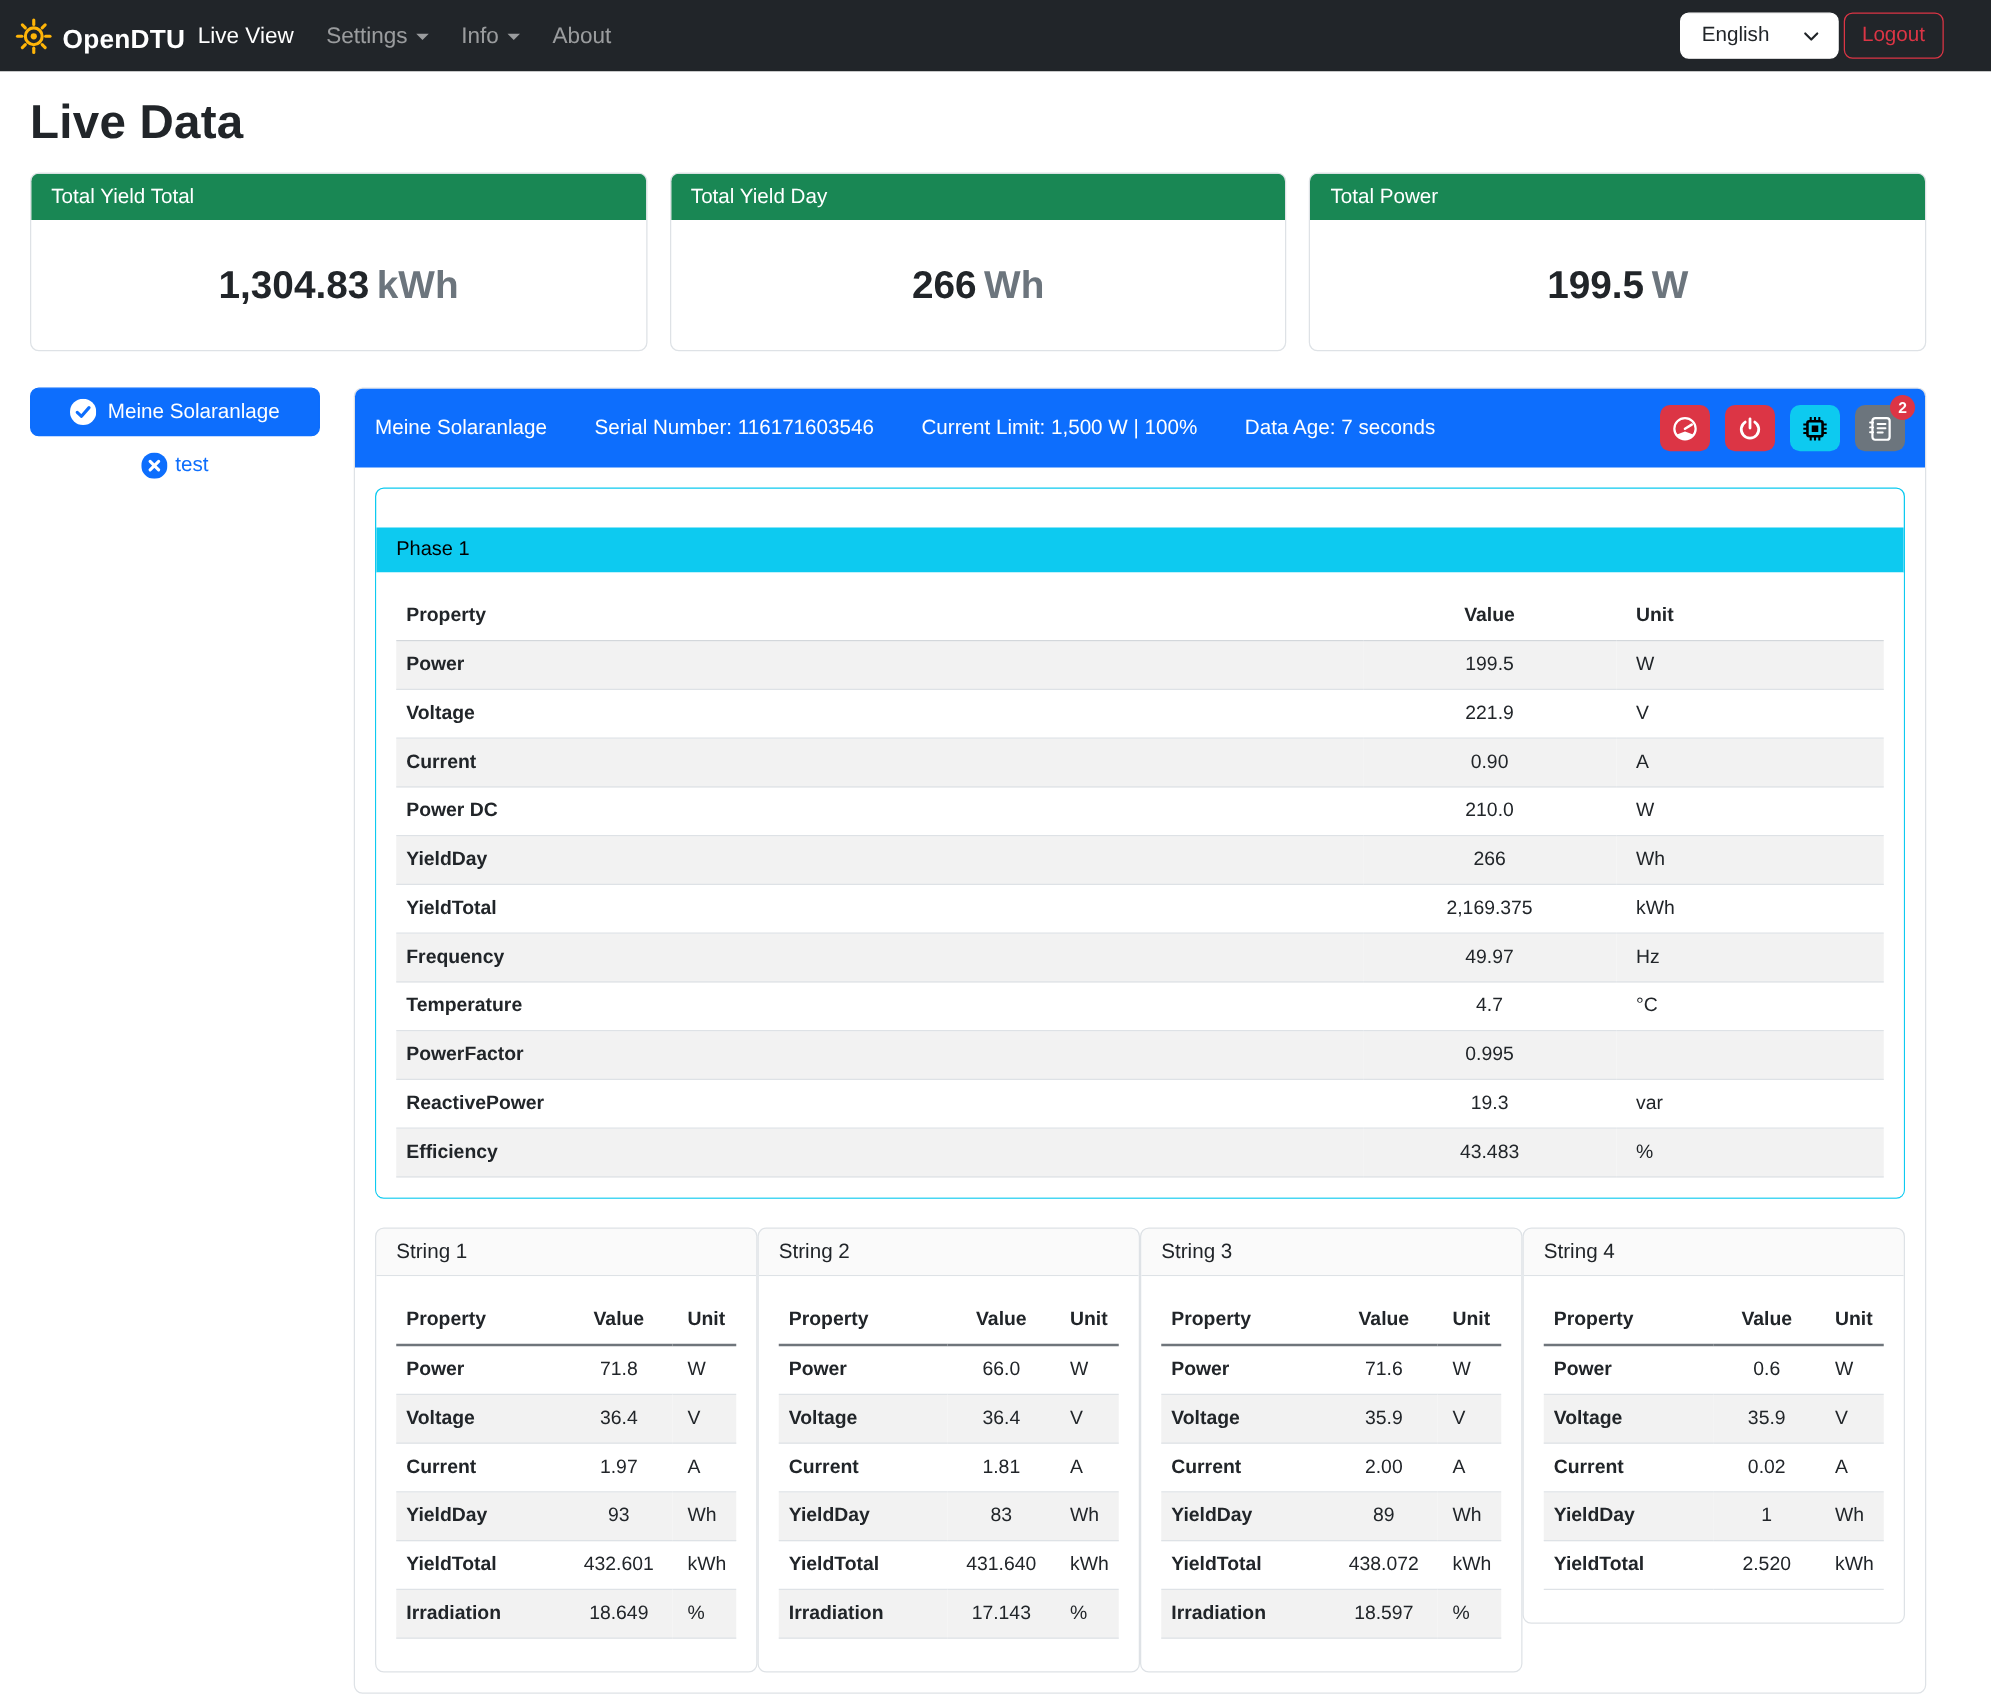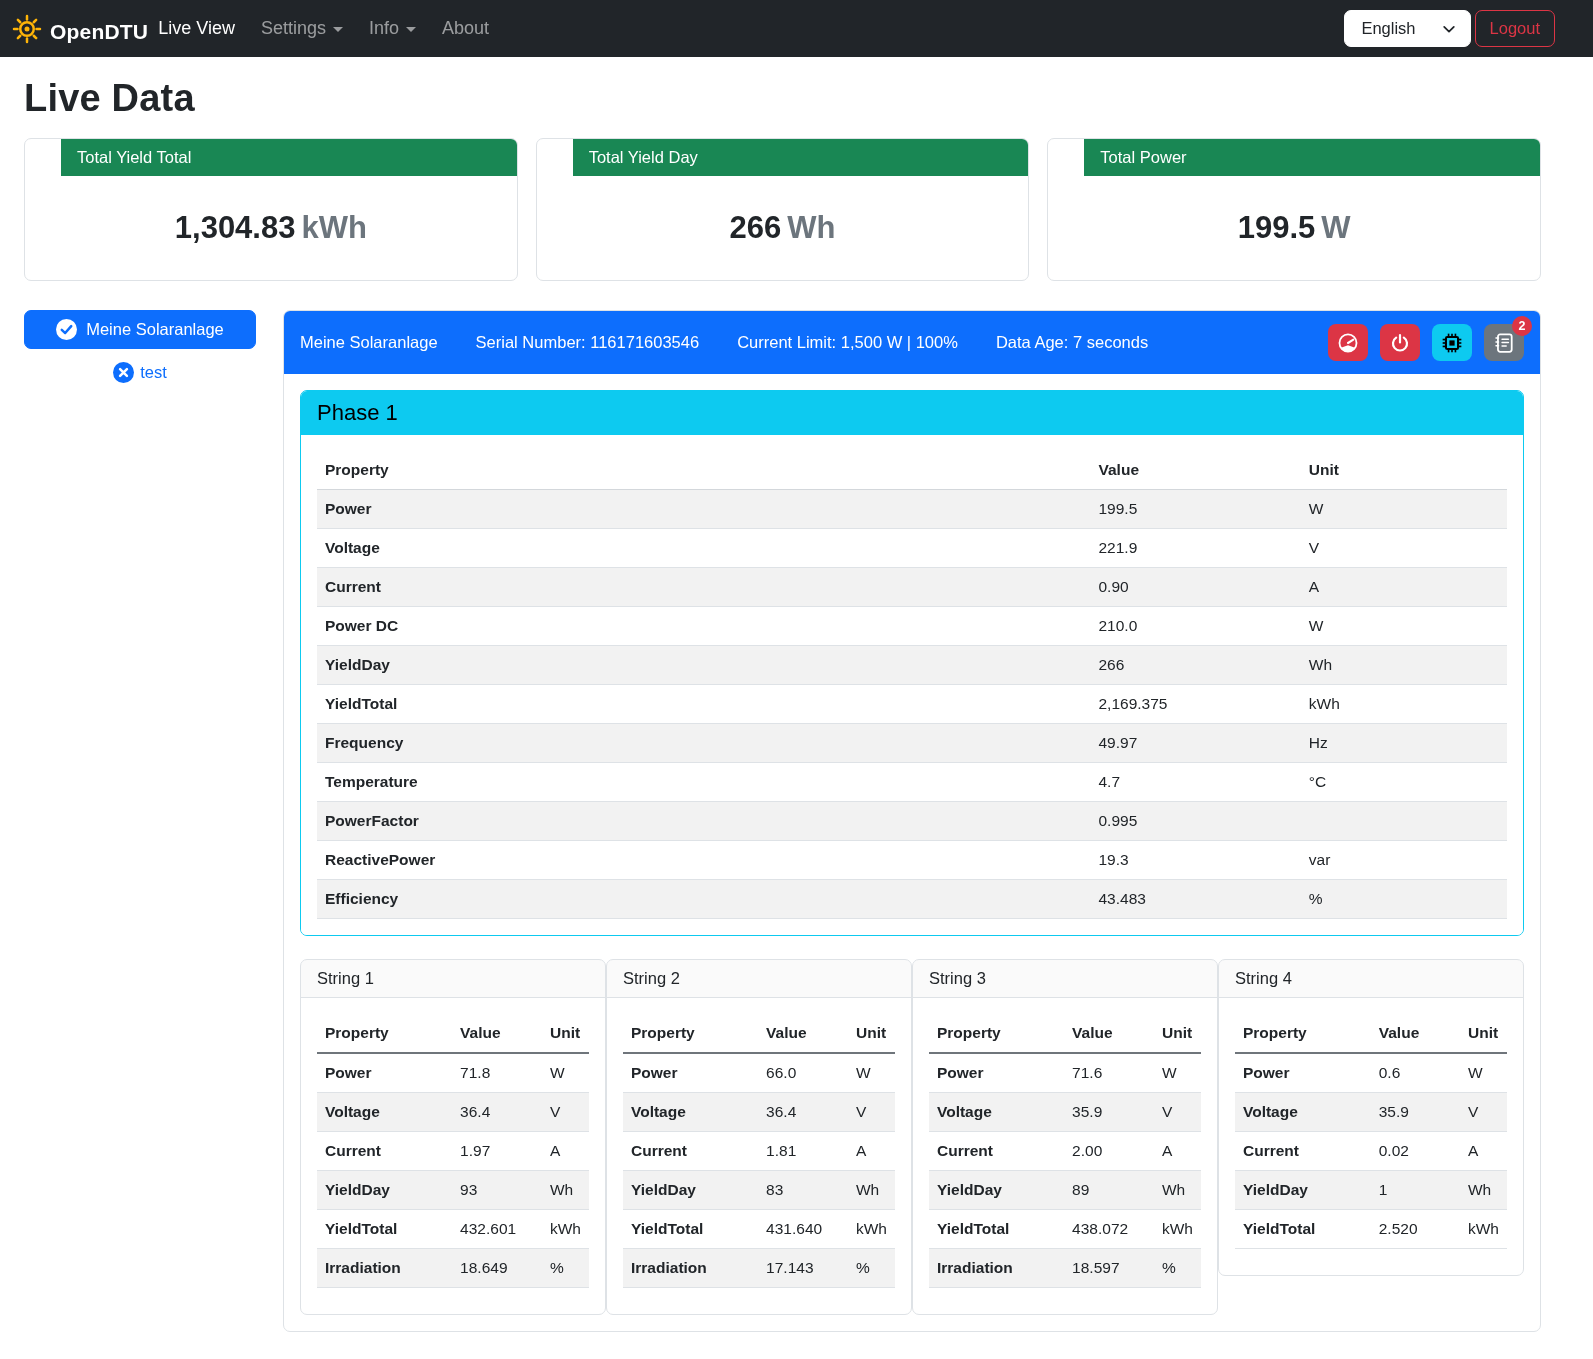--- a/index.html
+++ b/index.html
@@ -46,21 +46,21 @@
   
   .container { padding: 0 52px 24px 24px; }
   .page-title { font-size: 38px; font-weight: 700; margin: 20px 0 18px 0; letter-spacing:.2px; }
 
   
   .summary-row { display: flex; gap: 18px; margin-bottom: 29px; }
   .summary-card {
     flex: 1; border: 1px solid #dee2e6; border-radius: 7px; overflow: hidden; background: #fff;
   }
   .summary-card-header {
-    background: #198754; color: #fff; font-size: 16.5px; padding: 9px 16px; margin-left: 36px;
+    background: #198754; color: #fff; font-size: 16.5px; padding: 9px 16px;
   }
   .summary-card-body {
     padding: 34px 16px; text-align: center;
     font-size: 31px; font-weight: 600;
   }
   .summary-unit { color: #6c757d; margin-left: 6px; }
 
   
   .content-row { display: flex; align-items: flex-start; }
   .sidebar { width: 232px; margin-right: 27px; display: flex; flex-direction: column; align-items: center; }
@@ -94,29 +94,29 @@
   .count-badge {
     position: absolute; top: -8px; right: -8px; min-width: 20px; height: 20px;
     background: #dc3545; color: #fff; font-size: 12.5px; font-weight: 700;
     border-radius: 50%; display: flex; align-items: center; justify-content: center;
     padding: 0 4px;
   }
   .main-card-body { padding: 16px; }
 
   
   .phase-panel { border: 1px solid #0dcaf0; border-radius: 7px; overflow: hidden; margin-bottom: 23px; }
-  .phase-header { background: #0dcaf0; color: #000; font-size: 22px; padding: 9px 16px; }
+  .phase-header { background: #0dcaf0; color: #000; font-size: 16px; padding: 9px 16px; margin-top: 31px; }
   .phase-body { padding: 16px; background:#fff; }
 
   
   .data-table { width: 100%; border-collapse: collapse; font-size: 15.5px; }
   .data-table th, .data-table td { padding: 10px 8px; }
   .data-table th { font-weight: 700; }
   .c-prop { text-align: left; font-weight: 700; }
-  .c-val  { text-align: left; font-weight: 400; }
+  .c-val  { text-align: center; font-weight: 400; }
   .c-unit { text-align: left; font-weight: 400; }
   .data-table tbody tr { border-bottom: 1px solid #dee2e6; }
   .data-table thead tr { border-bottom: 1px solid #d3d7db; }
 
   .phase-table .c-prop { width: 65%; }
   .phase-table .c-val  { width: 17%; }
   .phase-table .c-unit { width: 18%; padding-left: 16px; }
   .phase-table tbody tr:nth-child(odd) { background: #f2f2f2; }
 
   .string-table .c-prop { width: 51%; }

